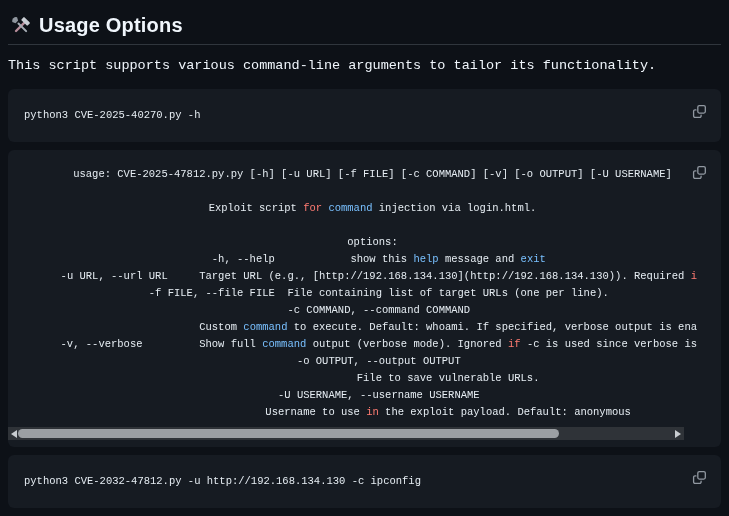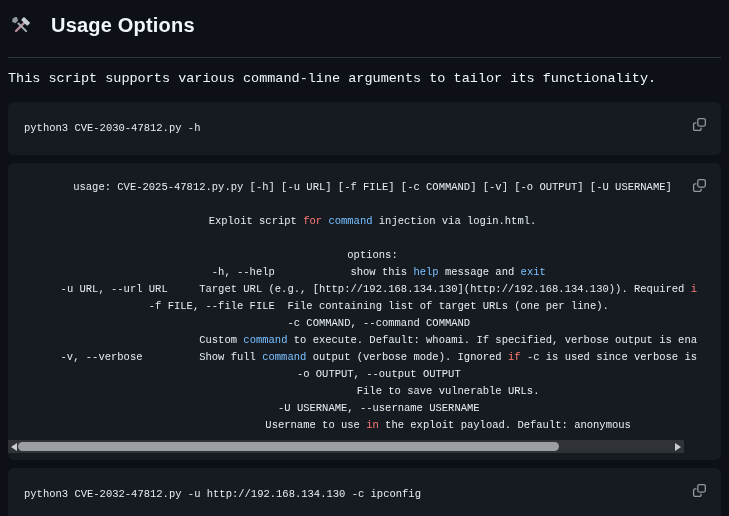--- a/index.html
+++ b/index.html
@@ -5,22 +5,22 @@
   * { margin: 0; padding: 0; box-sizing: border-box; }
   html, body { width: 729px; height: 516px; overflow: hidden; }
   body {
     background: var(--page-bg, #0d1117);
     color: var(--text, #f0f6fc);
     font-family: "Liberation Sans", sans-serif;
   }
   .content { padding: 12px 8px 0 8px; }
 
   .page-header {
-    display: flex; align-items: center; gap: 19px;
-    padding: 2px 2px 20px 2px;
+    display: flex; align-items: center; gap: 7px;
+    padding: 2px 2px 7px 2px;
     border-bottom: 1px solid #30363d;
   }
   .page-header .title {
     font-size: 20px; font-weight: bold; letter-spacing: 0.2px;
   }
   .tool-icon { width: 22px; height: 22px; display: inline-block; }
 
   .intro {
     font-size: 13.5px;
     margin: 13px 0 16px 0;
@@ -93,21 +93,21 @@
           <path d="M8.3 2.2 a4.3 4.3 0 0 1 7.4 0 l-1.7 3.4 h-4 z" fill="#8f969e"></path>
         </g>
       </svg>
     </span>
     <span class="title">Usage Options</span>
   </div>
 
   <p class="intro">This script supports various command-line arguments to tailor its functionality.</p>
 
   <div class="code-block small">
-    <pre><div class="code-line"><span>python3 CVE-2030-47812.py -h</span></div></pre>
+    <pre><div class="code-line"><span>python3 CVE-2025-40270.py -h</span></div></pre>
     <button class="copy-btn" aria-label="Copy">
       <svg width="15" height="15" viewBox="0 0 16 16" fill="none" stroke="#9198a1" stroke-width="1.4">
         <rect x="6.2" y="1.7" width="8" height="8" rx="1.6"></rect>
         <path d="M4.2 6.3 h-1 a1.5 1.5 0 0 0 -1.5 1.5 v5 a1.5 1.5 0 0 0 1.5 1.5 h5 a1.5 1.5 0 0 0 1.5 -1.5 v-1" stroke-linecap="round"></path>
       </svg>
     </button>
   </div>
 
   <div class="code-block large">
     <pre><div class="code-line"><span>usage: CVE-2025-47812.py.py [-h] [-u URL] [-f FILE] [-c COMMAND] [-v] [-o OUTPUT] [-U USERNAME]</span></div><div class="code-line">&nbsp;</div><div class="code-line"><span>Exploit script </span><span class="kw">for</span><span> </span><span class="fn">command</span><span> injection via login.html.</span></div><div class="code-line">&nbsp;</div><div class="code-line"><span>options:</span></div><div class="code-line"><span>  -h, --help            show this </span><span class="fn">help</span><span> message and </span><span class="fn">exit</span></div><div class="code-line"><span>  -u URL, --url URL     Target URL (e.g., [http://192.168.134.130](http://192.168.134.130)). Required </span><span class="kw">i</span></div><div class="code-line"><span>  -f FILE, --file FILE  File containing list of target URLs (one per line).</span></div><div class="code-line"><span>  -c COMMAND, --command COMMAND</span></div><div class="code-line"><span>                        Custom </span><span class="fn">command</span><span> to execute. Default: whoami. If specified, verbose output is ena</span></div><div class="code-line"><span>  -v, --verbose         Show full </span><span class="fn">command</span><span> output (verbose mode). Ignored </span><span class="kw">if</span><span> -c is used since verbose is</span></div><div class="code-line"><span>  -o OUTPUT, --output OUTPUT</span></div><div class="code-line"><span>                        File to save vulnerable URLs.</span></div><div class="code-line"><span>  -U USERNAME, --username USERNAME</span></div><div class="code-line"><span>                        Username to use </span><span class="kw">in</span><span> the exploit payload. Default: anonymous</span></div></pre>

